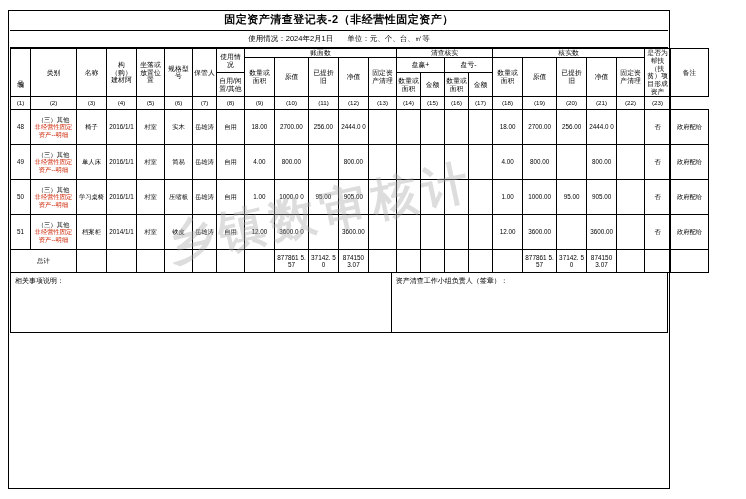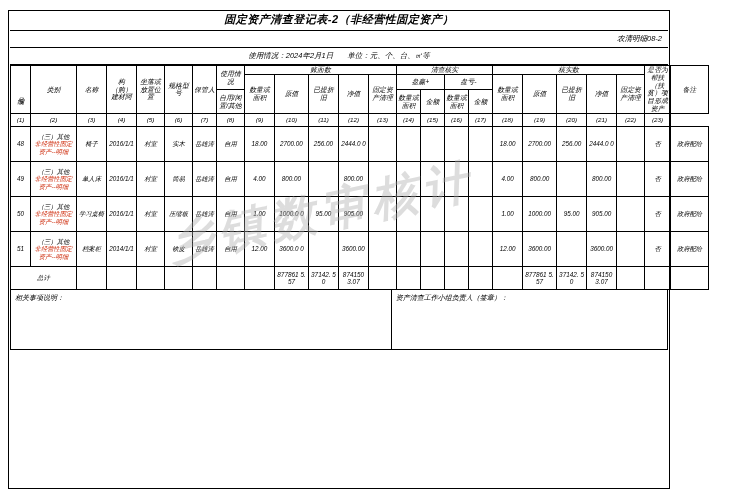--- a/index.html
+++ b/index.html
@@ -8,21 +8,20 @@
     background:#ffffff;
     font-family:"Liberation Sans","DejaVu Sans",sans-serif;
     color:#000;
     overflow:hidden;
   }
   .page{
     position:relative;
     width:678px;height:499px;
     box-sizing:border-box;
     padding:8px 10px;
-    font-style:italic;
   }
   .outer-frame{
     position:absolute;
     left:8px;top:10px;right:8px;bottom:10px;
     border:1px solid #000;
     box-sizing:border-box;
   }
   .inner{
     position:relative;
     z-index:2;
@@ -120,23 +119,20 @@
 </style>
 </head>
 <body>
 
 <div class="page">
   <div class="outer-frame"></div>
   <div class="inner">
 
     <div class="title-row">固定资产清查登记表-2（非经营性固定资产）</div>
 
-    <div class="code-row">
-      <span>农清明细08-2</span>
-    </div>
 
     <div class="meta-row">
       <span>使用情况：2024年2月1日</span>
       <span>单位：元、个、台、㎡等</span>
     </div>
 
     <table>
       <colgroup>
         <col style="width:20px">
           <col style="width:46px">

